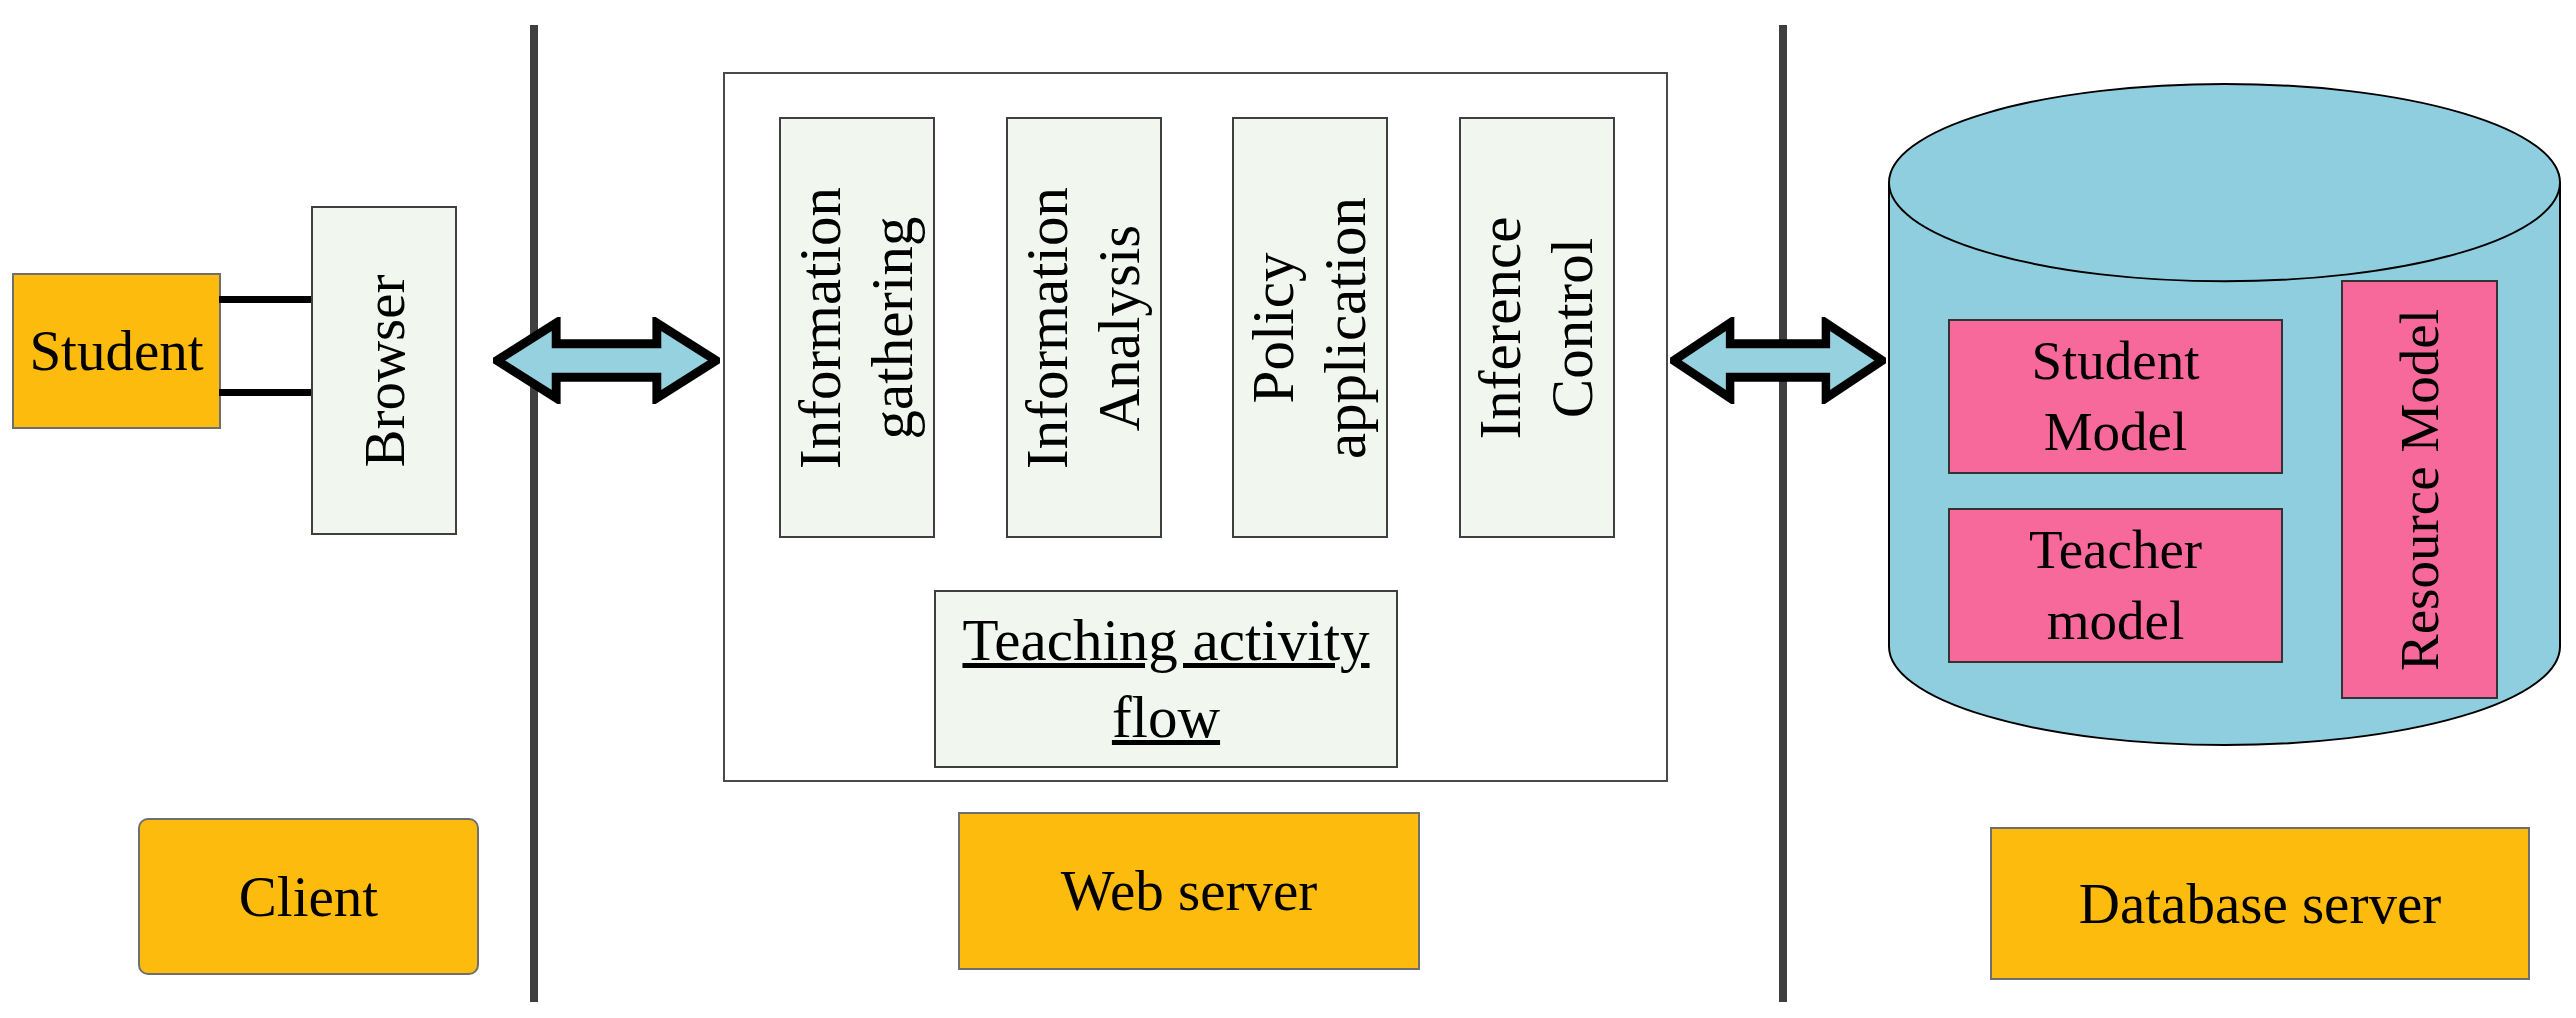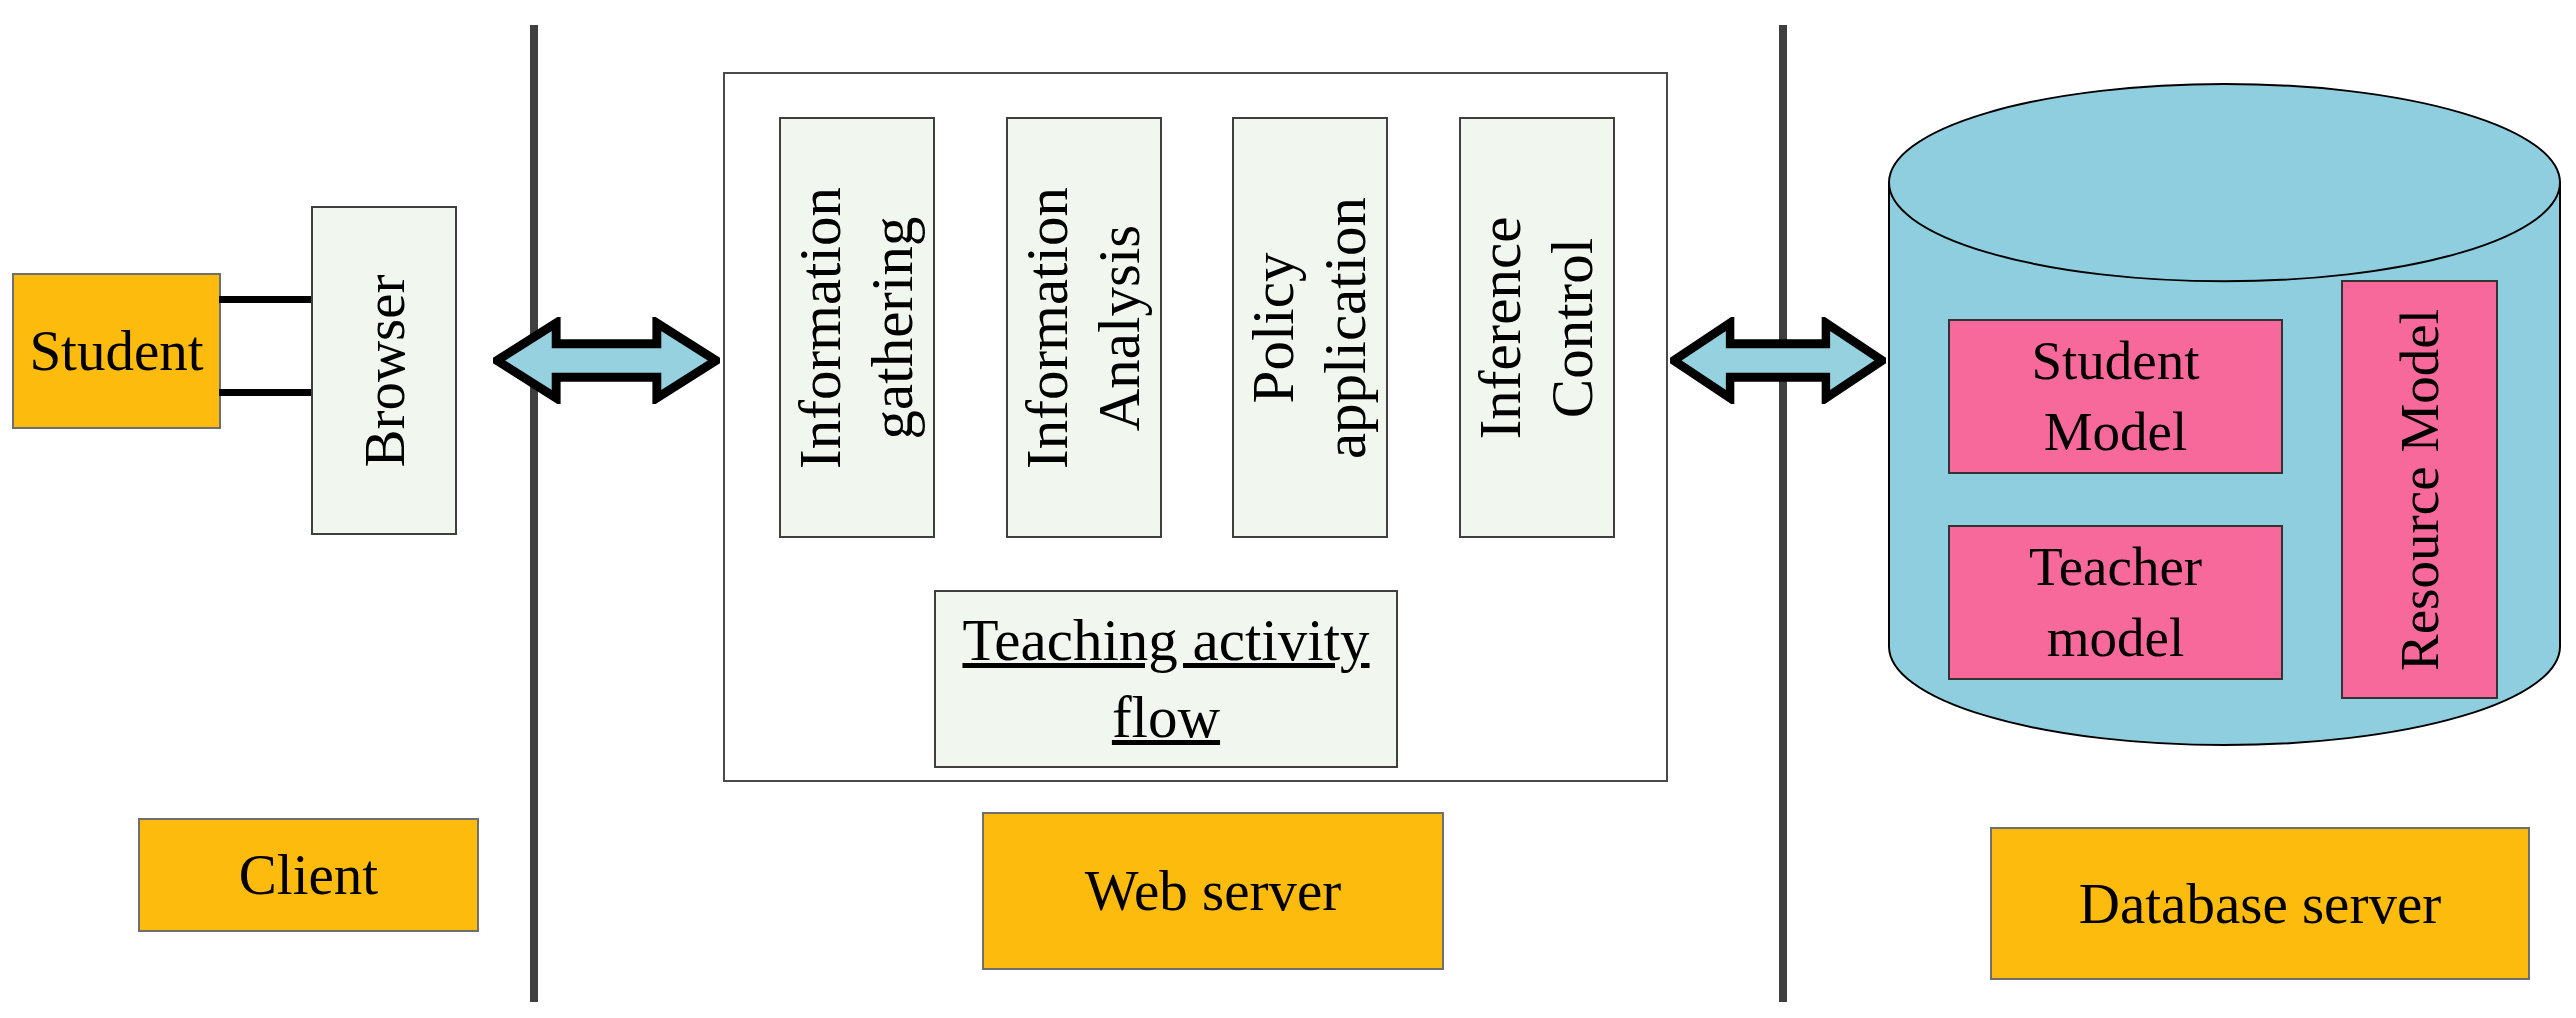--- a/index.html
+++ b/index.html
@@ -93,30 +93,30 @@
   <svg width="675" height="671" viewBox="0 0 684 680">
     <path d="M2,105 A340,100 0 0 1 682,105 L682,575 A340,100 0 0 1 2,575 Z" fill="#8fcede" stroke="#000" stroke-width="2"></path>
     <path d="M2,105 A340,100 0 0 0 682,105" fill="none" stroke="#000" stroke-width="2"></path>
   </svg>
 </div>
 
 <div class="abs pink-box" style="left:1948px;top:319px;width:335px;height:155px;">
   <span class="lbl">Student
 Model</span>
 </div>
-<div class="abs pink-box" style="left:1948px;top:525px;width:335px;height:155px;">
+<div class="abs pink-box" style="left:1948px;top:508px;width:335px;height:155px;">
   <span class="lbl">Teacher
 model</span>
 </div>
 <div class="abs pink-box" style="left:2341px;top:280px;width:157px;height:419px;">
   <div class="rot" style="width:419px;font-size:55px;">Resource Model</div>
 </div>
 
-<div class="abs orange-box" style="left:138px;top:818px;width:341px;height:114px;">
+<div class="abs orange-box" style="left:138px;top:818px;width:341px;height:157px;border-radius:10px;">
   <span>Client</span>
 </div>
-<div class="abs orange-box" style="left:958px;top:812px;width:462px;height:158px;margin-left:24px;">
+<div class="abs orange-box" style="left:958px;top:812px;width:462px;height:158px;">
   <span>Web server</span>
 </div>
 <div class="abs orange-box" style="left:1990px;top:827px;width:540px;height:153px;">
   <span>Database server</span>
 </div>
 
 
 </body></html>

